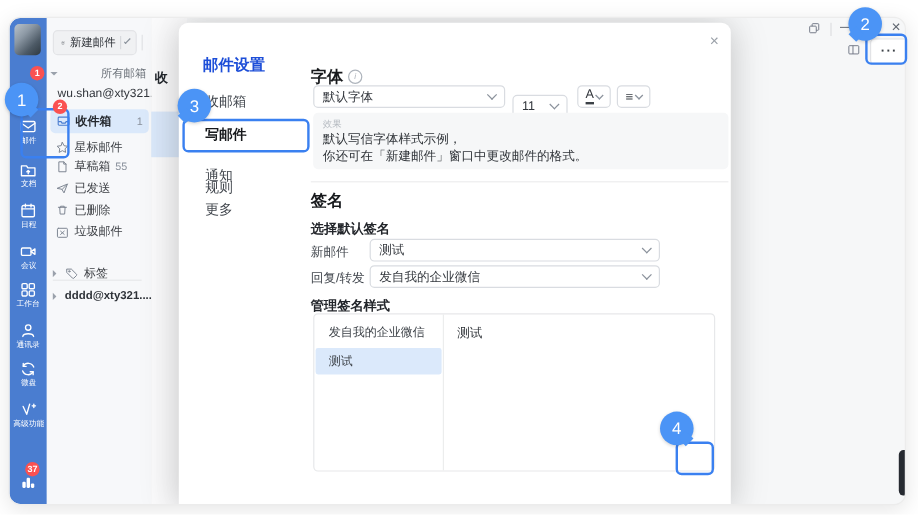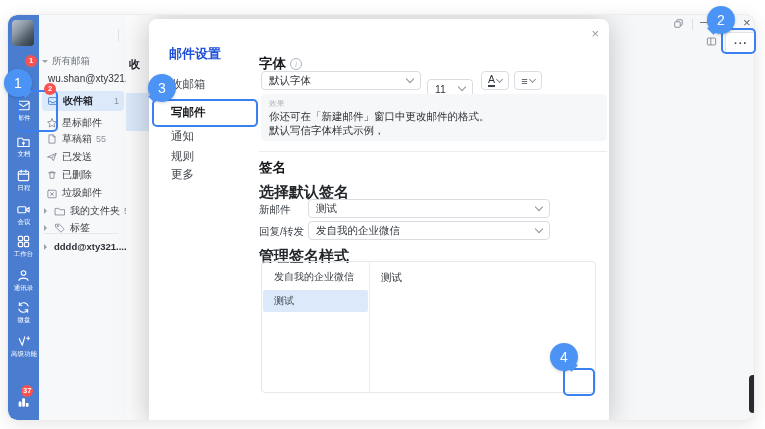--- a/index.html
+++ b/index.html
@@ -53,21 +53,21 @@
   .info-i{display:inline-flex;width:10px;height:10px;border:1px solid #aeb4bc;border-radius:50%;color:#aeb4bc;
           font-size:7px;font-weight:normal;align-items:center;justify-content:center;font-style:italic;}
   .sel{position:absolute;height:19px;border:1px solid #d9dce1;border-radius:4px;background:#fff;display:flex;
        align-items:center;justify-content:space-between;padding:0 7px;box-sizing:border-box;font-size:10.5px;color:#33373d;}
   .tbtn{position:absolute;height:19px;width:28px;border:1px solid #d9dce1;border-radius:4px;background:#fff;
         display:flex;align-items:center;justify-content:center;gap:2px;font-size:10.5px;color:#33373d;box-sizing:border-box;}
   .preview-box{position:absolute;left:112px;top:75px;width:346px;height:47px;background:#f6f7f8;border-radius:4px;box-sizing:border-box;padding:4px 8px;}
   .pv-tag{font-size:8.5px;color:#b5bac0;transform-origin:left;transform:scale(.92);}
   .pv-line{font-size:10.5px;color:#2f3338;line-height:13.5px;}
   .m-div{position:absolute;left:110px;top:132px;width:348px;height:1px;background:#ededee;}
-  .m-h2{position:absolute;font-size:15px;font-weight:bold;color:#23262b;}
+  .m-h2{position:absolute;font-size:11px;font-weight:bold;color:#23262b;}
   .m-lab{position:absolute;font-size:10.5px;color:#41464d;}
   .sigbox{position:absolute;left:112px;top:242px;width:335px;height:132px;border:1px solid #e7e8ea;border-radius:4px;box-sizing:border-box;}
   .sigcol{position:absolute;left:0;top:0;width:107px;height:100%;border-right:1px solid #eceded;}
   .sigitem{position:absolute;left:1px;width:105px;height:22px;display:flex;align-items:center;padding:0 11px;
            box-sizing:border-box;font-size:10px;color:#3a3f45;white-space:nowrap;overflow:hidden;}
   .sigitem.sel-bg{background:#dbe9fb;border-radius:2px;}
   .sig-preview{position:absolute;left:119px;top:9px;font-size:10.5px;color:#2f3338;}
   
   .ann-circle{position:absolute;width:28px;height:28px;border-radius:50%;background:#4b94f6;color:#fff;
               display:flex;align-items:center;justify-content:center;font-size:14px;z-index:60;box-shadow:0 1px 3px rgba(0,0,0,.18);}
@@ -187,30 +187,39 @@
               <rect x="6.6" y="4.5" width="3" height="9" rx="1" fill="#fff" stroke="none"></rect>
               <rect x="10.4" y="9.5" width="3" height="4" rx="1" fill="#fff" stroke="none"></rect>
             </svg>
         </span>
       </div>
       <span class="rbadge" style="left:13px;top:370px;">37</span>
     </div>
 
     <div class="folders"></div>
 
+    <div class="compose-btn">
+      <svg viewBox="0 0 16 16">
+          <rect x="2.5" y="3.5" width="9" height="9" rx="1.5"></rect>
+          <path d="M7.5 7.5L13 2"></path>
+        </svg>
+      <span class="compose-label">新建邮件</span>
+      <span style="width:1px;height:11px;background:#d7d9dd;"></span>
+      <span class="chev"></span>
+    </div>
     <div class="abs" style="left:110px;top:14px;width:1px;height:13px;background:#e2e3e6;"></div>
     <div class="abs tb-icon" style="left:119px;top:15px;">
       <svg viewBox="0 0 16 16">
           <path d="M3 5h10M5.5 5V3.5h5V5M4.5 5l.6 8h5.8l.6-8"></path>
         </svg>
     </div>
 
     <div class="f-item" style="left:34px;top:40px;color:#6a7078;">
       <span class="caret-d"></span>
-      <span style="font-size:9.5px;">所有邮箱</span>
+      <span style="font-size:9.5px;margin-left:32px;">所有邮箱</span>
     </div>
     <div class="f-item" style="left:40px;top:58px;color:#33373d;">
       <span>wu.shan@xty321....</span>
     </div>
 
     <div class="inbox-pill">
       <svg viewBox="0 0 16 16">
           <rect x="2" y="3.5" width="12" height="9" rx="1"></rect>
           <path d="M2 8.5h3.2l1 1.6h3.6l1-1.6H14"></path>
         </svg>
@@ -250,28 +259,20 @@
     </div>
 
     <div class="f-item" style="left:38px;top:171px;align-items:flex-end;">
       <svg viewBox="0 0 16 16">
           <rect x="2.5" y="3" width="11" height="10" rx="1"></rect>
           <path d="M6 6.2l4 3.6M10 6.2l-4 3.6"></path>
         </svg>
       <span>垃圾邮件</span>
     </div>
 
-    <div class="f-item" style="left:34px;top:189px;">
-      <span class="caret-r"></span>
-      <svg viewBox="0 0 16 16">
-          <path d="M2 4.5h4.5l1.2 1.8H14v7H2z"></path>
-        </svg>
-      <span>我的文件夹</span>
-      <span class="fcount">572</span>
-    </div>
 
     <div class="f-item" style="left:34px;top:206px;">
       <span class="caret-r"></span>
       <svg viewBox="0 0 16 16">
           <path d="M2.5 3h4.8L13 8.7a1 1 0 0 1 0 1.4l-3 3a1 1 0 0 1-1.4 0L2.5 7z"></path>
           <circle cx="5" cy="5.5" r=".8"></circle>
         </svg>
       <span>标签</span>
     </div>
 
@@ -306,21 +307,21 @@
     <div class="more-box">···</div>
 
     <div class="dark-sliver"></div>
 
     <div class="modal">
       <div class="m-close">×</div>
       <div class="m-title">邮件设置</div>
 
       <div class="m-nav" style="top:58px;">收邮箱</div>
       <div class="m-nav" style="top:86px;font-weight:bold;color:#17191c;">写邮件</div>
-      <div class="m-nav" style="top:110px;">通知</div>
+      <div class="m-nav" style="top:120px;">通知</div>
       <div class="m-nav" style="top:130px;">规则</div>
       <div class="m-nav" style="top:148px;">更多</div>
 
       <div class="m-h1" style="left:110px;top:36px;">
         <span>字体</span>
         <span class="info-i">i</span>
       </div>
 
       <div class="sel" style="left:112px;top:52px;width:160px;">
         <span>默认字体</span>
@@ -334,22 +335,22 @@
         <span style="border-bottom:2px solid #3c4147;line-height:11px;">A</span>
         <span class="chev" style="width:4px;height:4px;"></span>
       </div>
       <div class="tbtn" style="left:365px;top:52px;">
         <span style="font-size:11px;color:#3c4147;">≡</span>
         <span class="chev" style="width:4px;height:4px;"></span>
       </div>
 
       <div class="preview-box">
         <div class="pv-tag">效果</div>
+        <div class="pv-line">默认写信字体样式示例，</div>
         <div class="pv-line">你还可在「新建邮件」窗口中更改邮件的格式。</div>
-        <div class="pv-line">默认写信字体样式示例，</div>
       </div>
 
       <div class="m-div"></div>
 
       <div class="m-h1" style="left:110px;top:140px;">
         <span>签名</span>
       </div>
       <div class="m-h2" style="left:110px;top:164px;">选择默认签名</div>
 
       <div class="m-lab" style="left:110px;top:184px;">新邮件</div>

